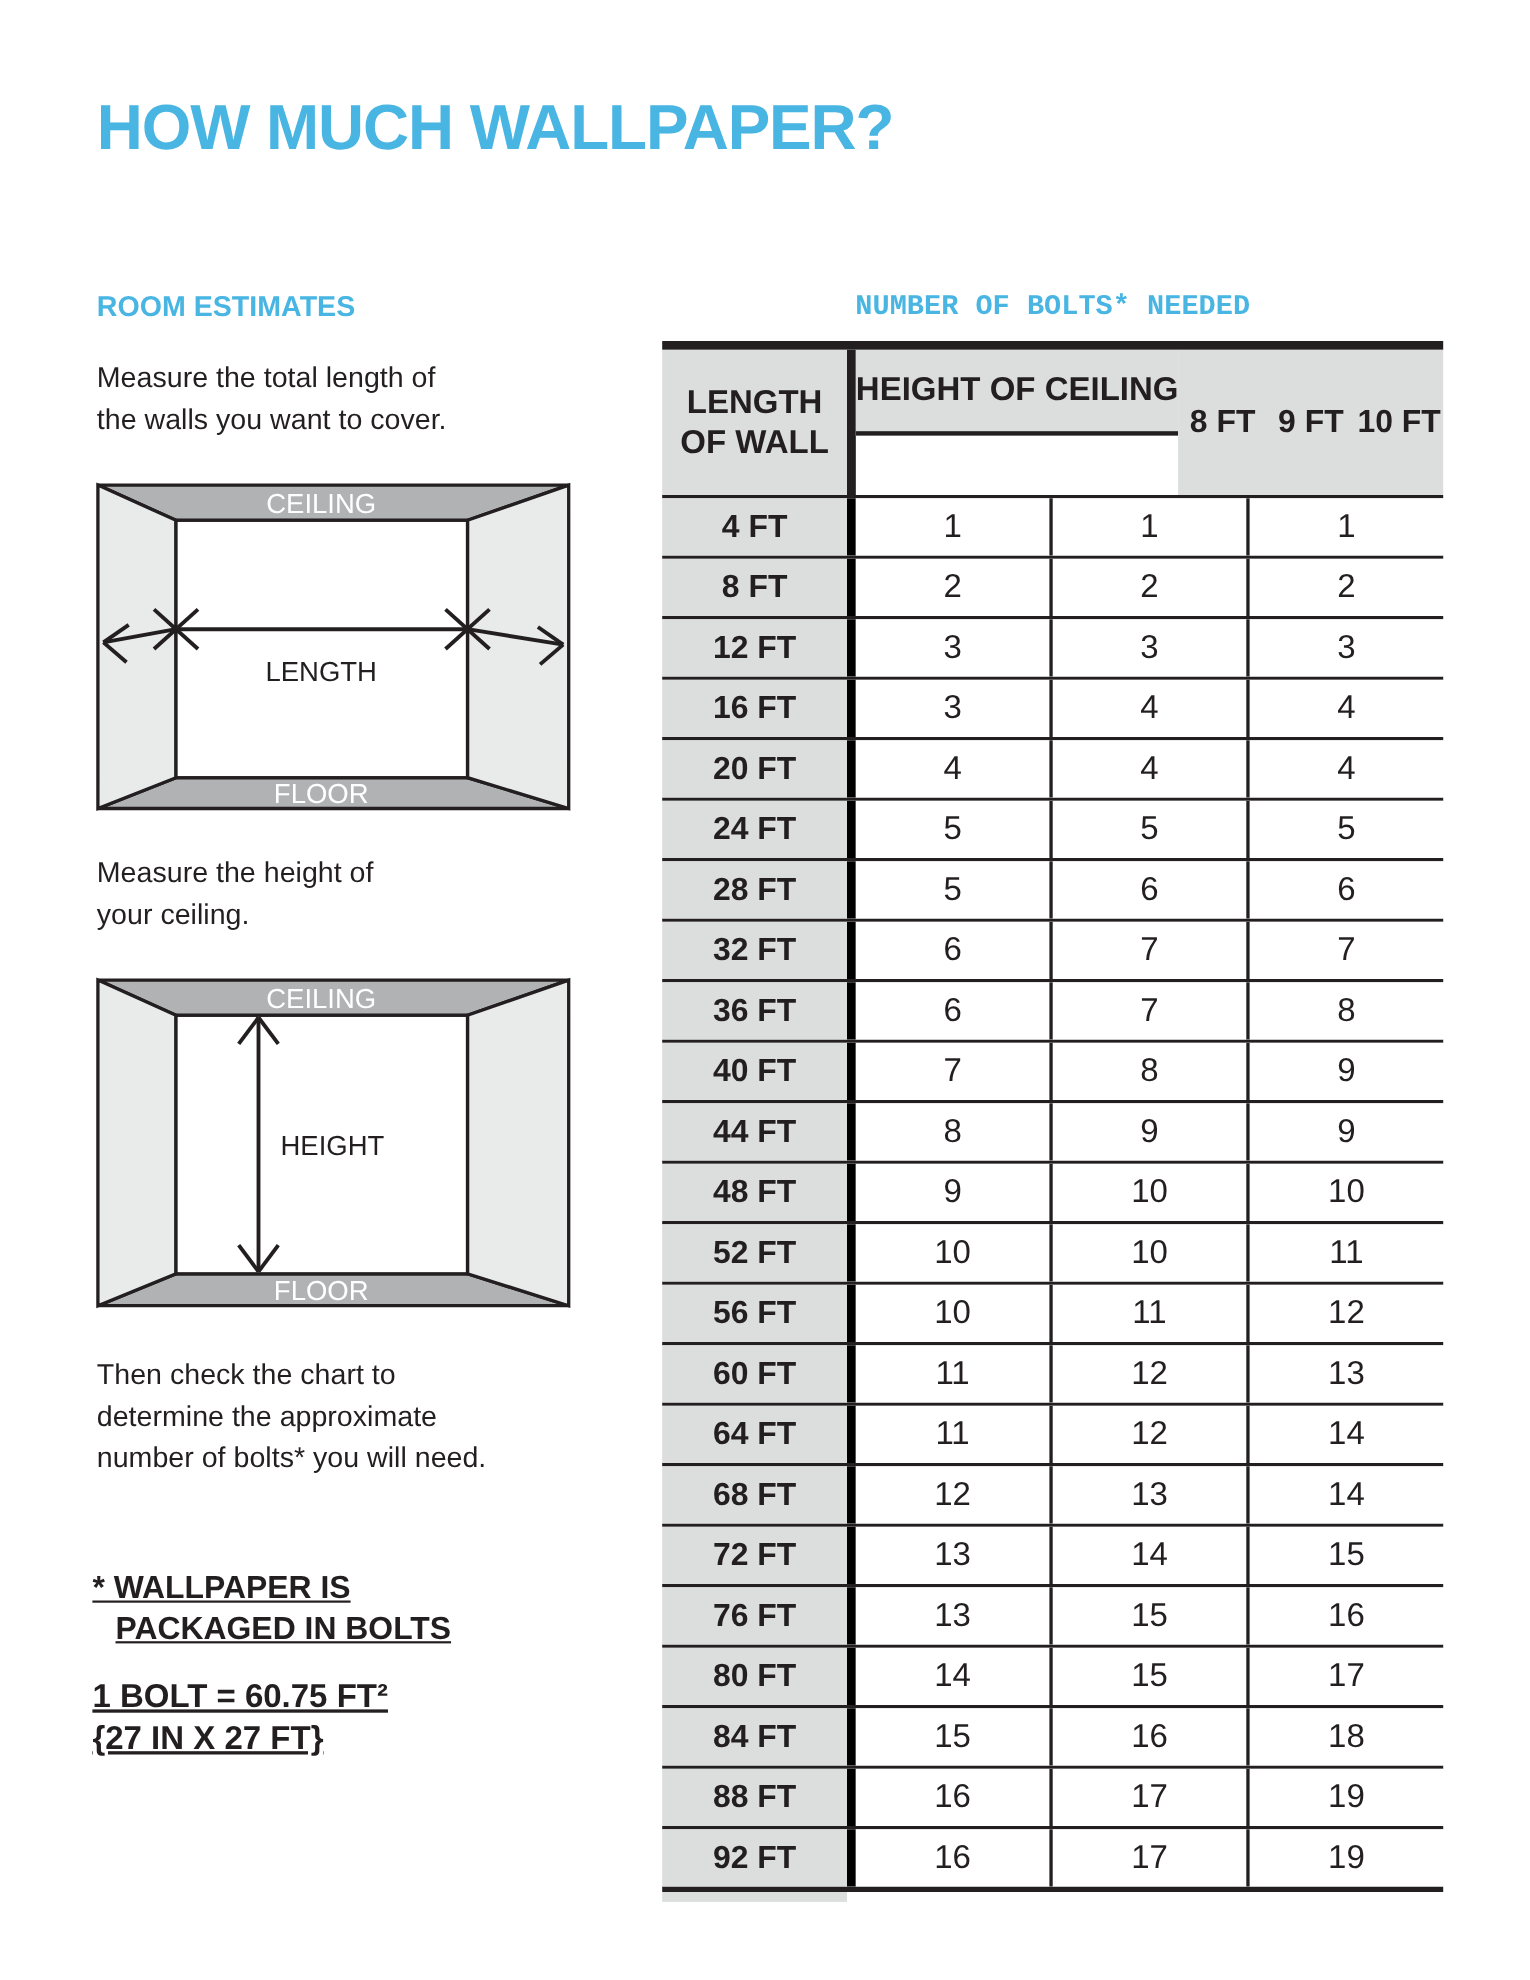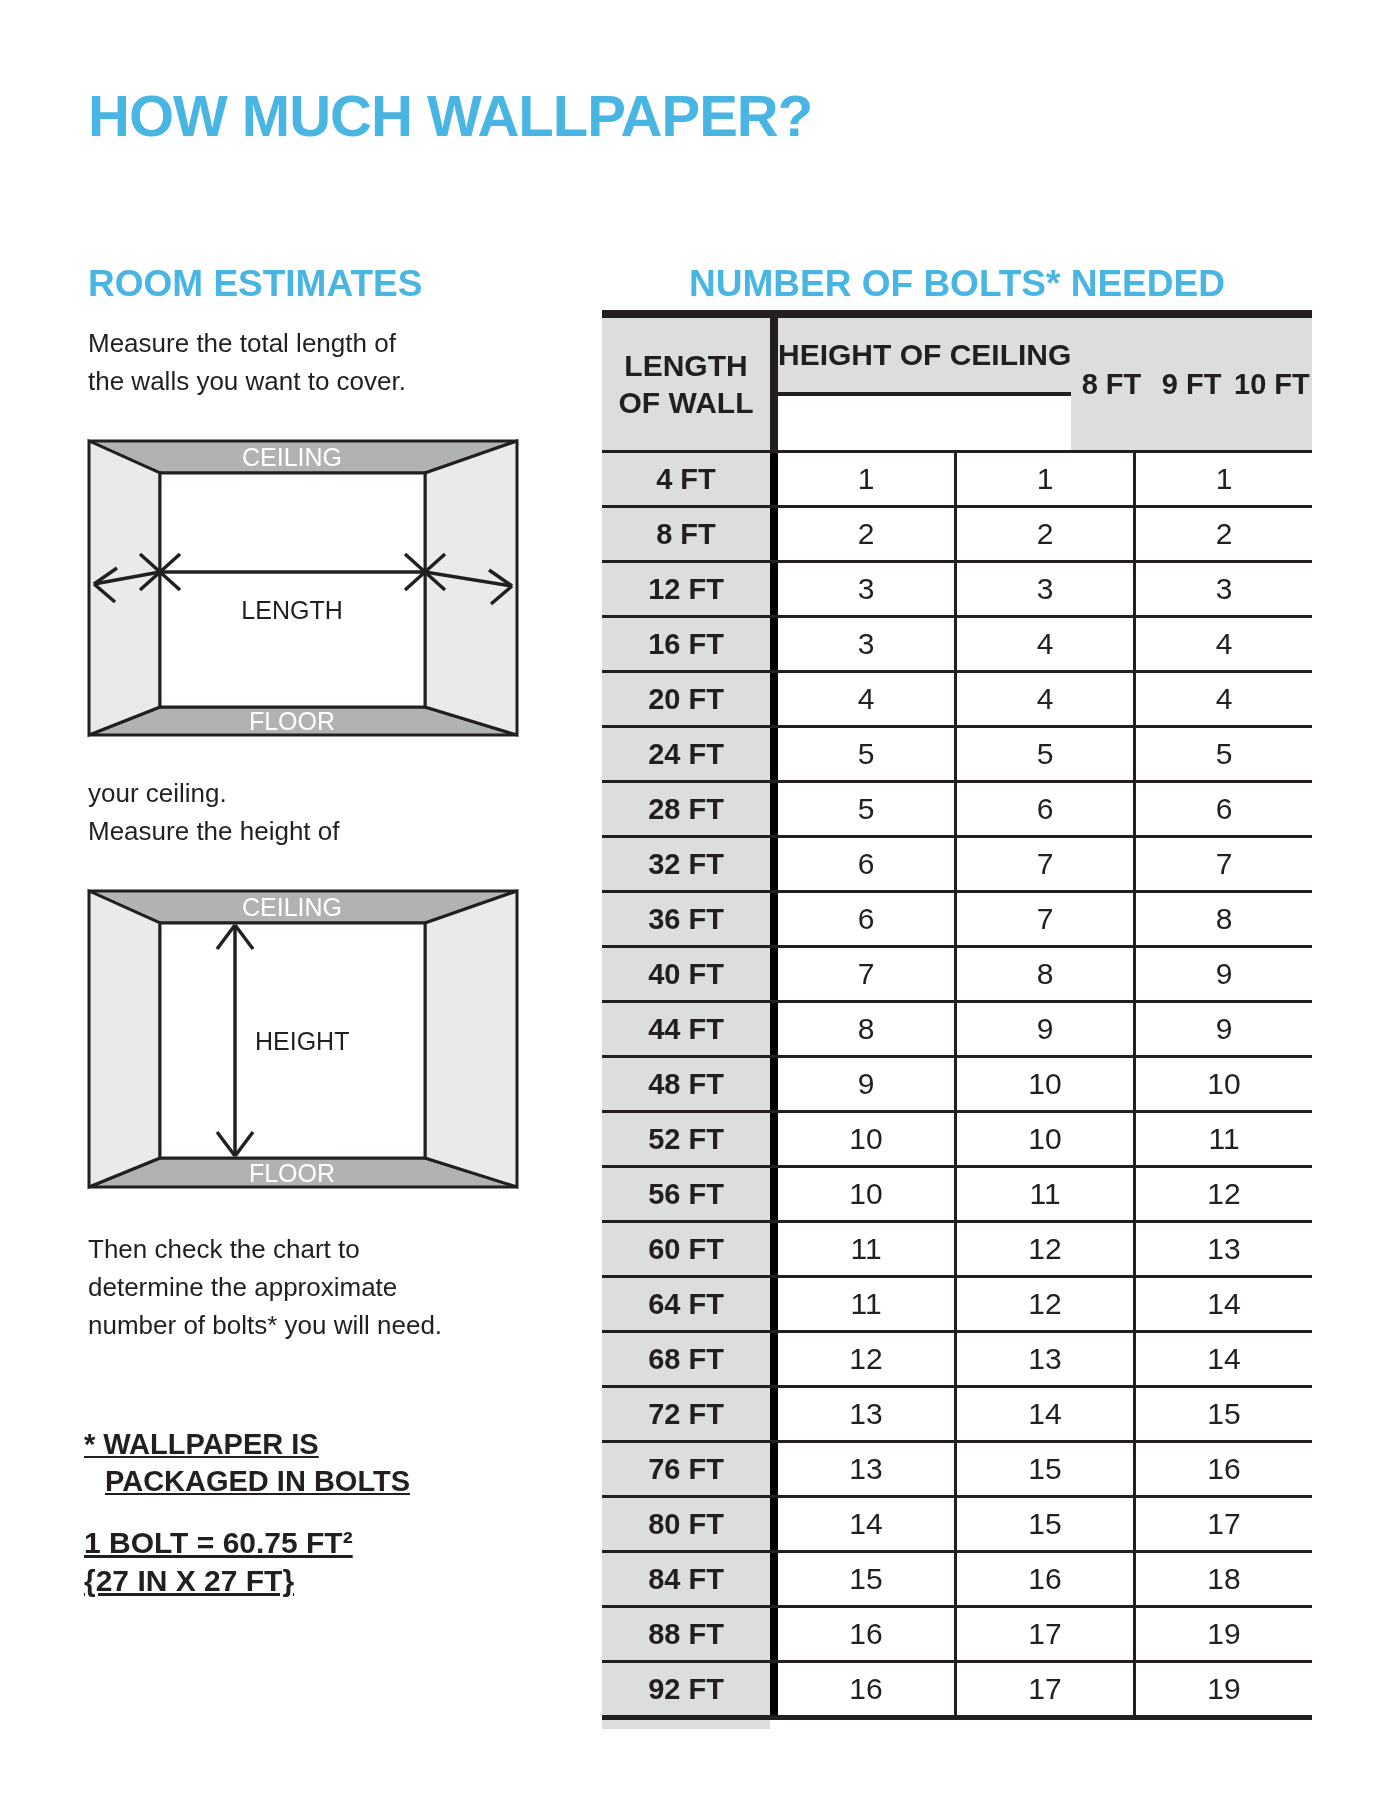--- a/index.html
+++ b/index.html
@@ -13,24 +13,24 @@
   }
   .abs{position:absolute;}
 
   
   #page-title{
     left:88px;top:82px;
     font-size:58px;font-weight:bold;letter-spacing:-1px;
     color:#48b5e2;white-space:nowrap;
   }
   .section-heading{
-    font-size:37px;font-weight:bold;color:#48b5e2;white-space:nowrap;
+    font-size:26px;font-weight:bold;color:#48b5e2;white-space:nowrap;
   }
   #room-heading{left:88px;top:263px;}
-  #table-heading{left:602px;top:263px;width:710px;text-align:center;}
+  #table-heading{left:602px;top:263px;width:710px;text-align:center;font-family:Liberation Mono, monospace;}
 
   
   .para{font-size:26px;line-height:38px;color:#231f20;}
   #para1{left:88px;top:324px;}
   #para2{left:88px;top:774px;}
   #para3{left:88px;top:1230px;}
 
   .bold-note{font-size:29px;font-weight:bold;line-height:37px;white-space:nowrap;text-decoration:underline;}
   #footnote{left:84px;top:1426px;}
   #footnote .indent{padding-left:21px;}
@@ -109,22 +109,22 @@
     <line x1="8" y1="146" x2="29" y2="164"></line>
     <line x1="426" y1="148" x2="403" y2="132"></line>
     <line x1="426" y1="148" x2="405" y2="166"></line>
   </g>
   <text x="206" y="28" text-anchor="middle" font-size="25" fill="#ffffff">CEILING</text>
   <text x="206" y="181" text-anchor="middle" font-size="25" fill="#231f20">LENGTH</text>
   <text x="206" y="292" text-anchor="middle" font-size="25" fill="#ffffff">FLOOR</text>
 </svg>
 
 <div class="abs para" id="para2">
+  <div>Measure the height of</div>
   <div>your ceiling.</div>
-  <div>Measure the height of</div>
 </div>
 
 <svg class="abs" id="diagram2" width="434" height="302" viewBox="0 0 434 302">
   <polygon points="3,3 431,3 339,35 74,35" fill="#b1b2b4" stroke="#231f20" stroke-width="3"></polygon>
   <polygon points="3,299 431,299 339,270 74,270" fill="#b1b2b4" stroke="#231f20" stroke-width="3"></polygon>
   <polygon points="3,3 74,35 74,270 3,299" fill="#e9eaea" stroke="#231f20" stroke-width="3"></polygon>
   <polygon points="431,3 339,35 339,270 431,299" fill="#e9eaea" stroke="#231f20" stroke-width="3"></polygon>
   <rect x="74" y="35" width="265" height="235" fill="#ffffff" stroke="#231f20" stroke-width="3"></rect>
   <g stroke="#231f20" stroke-width="3.5" fill="none">
     <line x1="149" y1="37" x2="149" y2="268"></line>

